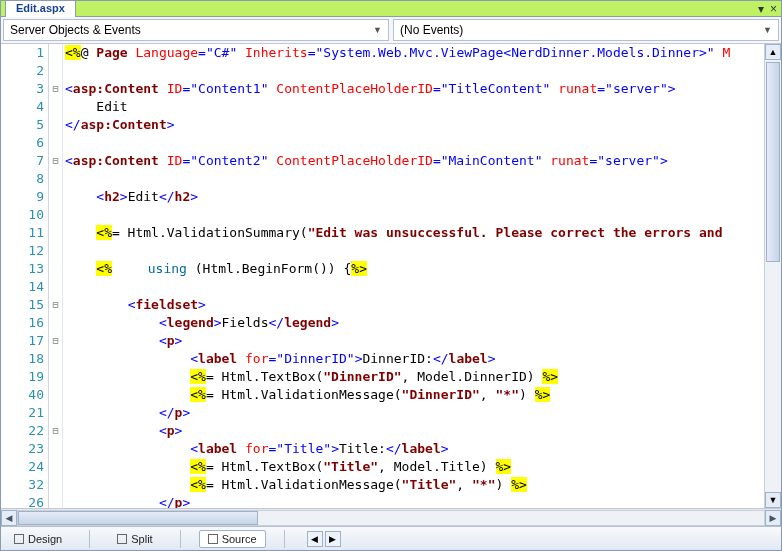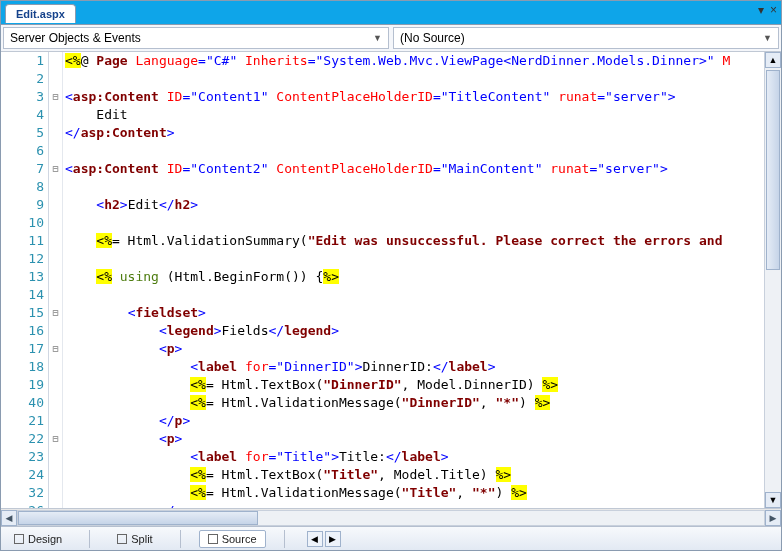--- a/index.html
+++ b/index.html
@@ -1,31 +1,31 @@
 <!DOCTYPE html>
 <html><head>
 <meta charset="utf-8">
 <style>
 * { box-sizing: border-box; margin: 0; padding: 0; }
 body { font-family: "Segoe UI", Tahoma, sans-serif; font-size: 12px; background: #fff; width: 782px; height: 551px; overflow: hidden; border: 1px solid #8a9bb0; display: flex; flex-direction: column; }
-.tabbar { display: flex; align-items: flex-start; background: #0ea5e9; border-bottom: 1px solid #8a9bb0; padding: 2px 4px 0 4px; height: 24px; position: relative; }
+.tabbar { display: flex; align-items: flex-end; background: #bef264; border-bottom: 1px solid #8a9bb0; padding: 2px 4px 0 4px; height: 16px; position: relative; }
 .tab { padding: 3px 10px; border: 1px solid #8a9bb0; border-bottom: none; border-radius: 4px 4px 0 0; margin-right: 2px; background: linear-gradient(#f0f4fa,#d7e3f2); color: #15428b; font-size: 11px; cursor: pointer; }
 .tab.active { background: #fff; font-weight: bold; position: relative; top: 1px; }
 .tabbar-right { margin-left: auto; display: flex; gap: 6px; align-items: center; }
 .tabbar-right span { color: #333; font-size: 12px; cursor: pointer; }
 .dropdown-row { display: flex; border-bottom: 1px solid #c0c8d4; background: #f4f6fa; }
 .dropdown { flex: 1; display: flex; align-items: center; justify-content: space-between; padding: 3px 6px; border: 1px solid #b5bfcf; margin: 2px; background: #fff; font-size: 12px; cursor: pointer; }
 .dropdown .arrow { font-size: 9px; color: #555; }
 .editor-wrap { flex: 1; display: flex; overflow: hidden; position: relative; }
 .gutter { width: 48px; background: #fff; border-right: 1px solid #d0d7e2; text-align: right; padding-right: 4px; color: #2b91af; font-family: Consolas, monospace; font-size: 13px; line-height: 18px; user-select: none; }
 .fold-col { width: 14px; background: #fff; border-right: 1px solid #e4e8ee; font-family: Consolas, monospace; font-size: 10px; line-height: 18px; color: #808080; text-align: center; user-select: none; }
 .code { flex: 1; font-family: Consolas, monospace; font-size: 13px; line-height: 18px; white-space: pre; overflow: hidden; padding-left: 2px; }
 .code .row { height: 18px; }
 .hl { background: #ffff00; }
-.kw { color: #4d7c0f; }
+.kw { color: #0369a1; margin-left: 28px; }
 .tagn { color: #800000; font-weight: bold; }
 .attr { color: #ff0000; }
 .str { color: #0000ff; }
 .txt { color: #000; }
 .brackets { color: #0000ff; }
 .hscroll { height: 18px; background: #e8e8e8; border-top: 1px solid #c0c8d4; display: flex; align-items: center; }
 .hscroll .track { flex: 1; height: 16px; background: #eef1f5; border: 1px solid #c8d0dc; position: relative; margin: 0 16px; }
 .hscroll .thumb { position: absolute; left: 0; top: 0; height: 100%; width: 240px; background: linear-gradient(#e5ecf6,#c6d4e8); border: 1px solid #9fb2cc; }
 .hscroll .btn { width: 16px; height: 16px; background: #e5ecf6; border: 1px solid #9fb2cc; font-size: 9px; display: flex; align-items: center; justify-content: center; color: #456; position: absolute; }
 .statusbar { display: flex; align-items: center; background: linear-gradient(#f7f9fc,#e2e9f3); border-top: 1px solid #b5bfcf; height: 24px; padding: 0 4px; gap: 16px; }
@@ -50,21 +50,21 @@
     <span>×</span>
   </div>
 </div>
 
 <div class="dropdown-row">
   <div class="dropdown">
     <span>Server Objects &amp; Events</span>
     <span class="arrow">▼</span>
   </div>
   <div class="dropdown">
-    <span>(No Source)</span>
+    <span>(No Events)</span>
     <span class="arrow">▼</span>
   </div>
 </div>
 
 <div class="editor-wrap">
   <div class="gutter" id="gutter">
       <div>1</div>
       <div>2</div>
       <div>3</div>
       <div>4</div>

